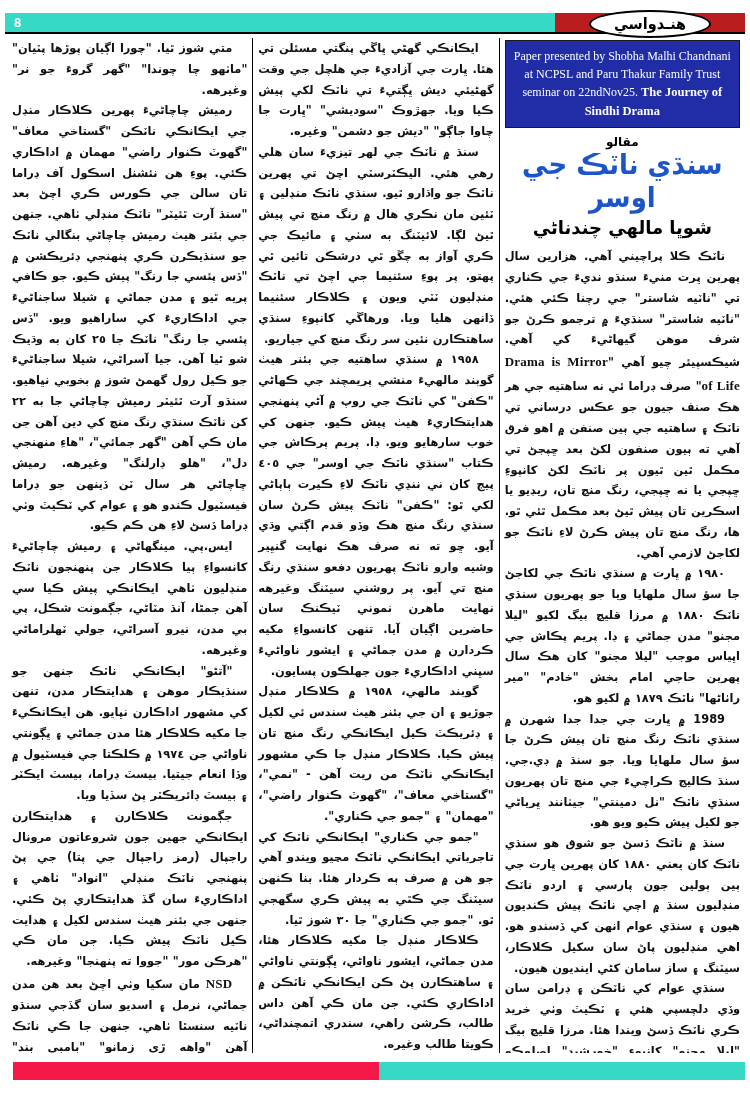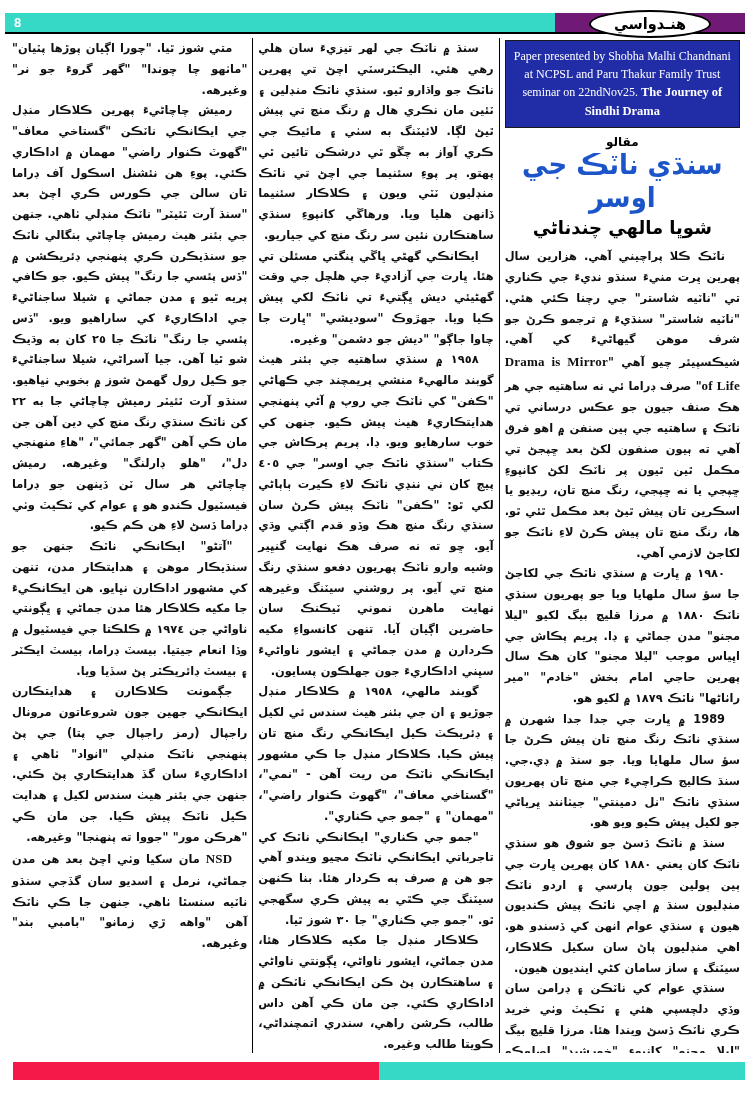--- a/index.html
+++ b/index.html
@@ -8,21 +8,21 @@
     font-family:"DejaVu Sans",sans-serif;position:relative;overflow:hidden;
     box-sizing:border-box;
   }
   
   .topbar{
     direction:ltr;display:flex;align-items:stretch;height:19px;
     margin:13px 5px 0 5px;border-bottom:2px solid #000;position:relative;
   }
   .tb-teal{background:var(--teal);flex:1.05;display:flex;align-items:center;}
   .tb-page-num{color:#fff;font-weight:bold;font-size:13px;padding:0 9px;font-family:"Liberation Sans",sans-serif;}
-  .tb-center{width:190px;background:#701a75;display:flex;align-items:center;justify-content:center;position:relative;}
+  .tb-center{width:190px;background:#b91c1c;display:flex;align-items:center;justify-content:center;position:relative;}
   .tb-red{background:var(--red);flex:1.25;display:flex;align-items:center;justify-content:flex-end;}
   .tb-date{color:#fff;font-weight:bold;font-size:12.5px;padding:0 8px;direction:rtl;}
   .oval{
     background:#fff;border:2.5px solid #000;border-radius:50%;
     width:118px;height:24px;display:flex;align-items:center;justify-content:center;
     position:absolute;top:-3px;z-index:2;
   }
   .oval span{font-weight:bold;font-size:14.5px;transform:scaleY(1.05);}
   
   .cols{
@@ -85,31 +85,32 @@
       <div>
           <p class="para">ناٽڪ ڪلا پراچيني آهي. هزارين سال پهرين ڀرت منيءَ سنڌو نديءَ جي ڪناري تي "ناٽيه شاستر" جي رچنا ڪئي هئي. "ناٽيه شاستر" سنڌيءَ ۾ ترجمو ڪرڻ جو شرف موهن گيهاڻيءَ کي آهي. شيڪسپيئر چيو آهي "<span class="latin">Drama is Mirror of Life</span>" صرف ڊراما ئي نه ساهتيه جي هر هڪ صنف جيون جو عڪس درساني تي ناٽڪ ۽ ساهتيه جي ٻين صنفن ۾ اهو فرق آهي ته ٻيون صنفون لکڻ بعد ڇپجڻ تي مڪمل ٿين ٿيون پر ناٽڪ لکڻ کانپوءِ ڇپجي يا نه ڇپجي، رنگ منچ تان، ريڊيو يا اسڪرين تان پيش ٿيڻ بعد مڪمل ٿئي ٿو. ها، رنگ منچ تان پيش ڪرڻ لاءِ ناٽڪ جو لکاجڻ لازمي آهي.</p>
           <p class="para">١٩٨٠ ۾ ڀارت ۾ سنڌي ناٽڪ جي لکاجڻ جا سؤ سال ملهايا ويا جو پهريون سنڌي ناٽڪ ١٨٨٠ ۾ مرزا قليچ بيگ لکيو "ليلا مجنو" مدن جماڻي ۽ ڊا. پريم پڪاش جي اڀياس موجب "ليلا مجنو" کان هڪ سال پهرين حاجي امام بخش "خادم" "مير راٺاڻها" ناٽڪ ١٨٧٩ ۾ لکيو هو.</p>
           <p class="para">1989 ۾ ڀارت جي جدا جدا شهرن ۾ سنڌي ناٽڪ رنگ منچ تان پيش ڪرڻ جا سؤ سال ملهايا ويا. جو سنڌ ۾ ڊي.جي. سنڌ ڪاليج ڪراچيءَ جي منچ تان پهريون سنڌي ناٽڪ "نل دمينتي" جيٺانند ڀرياڻي جو لکيل پيش ڪيو ويو هو.</p>
           <p class="para">سنڌ ۾ ناٽڪ ڏسڻ جو شوق هو سنڌي ناٽڪ کان يعني ١٨٨٠ کان پهرين ڀارت جي ٻين ٻولين جون پارسي ۽ اردو ناٽڪ منڊليون سنڌ ۾ اچي ناٽڪ پيش ڪنديون هيون ۽ سنڌي عوام انهن کي ڏسندو هو. اهي منڊليون پاڻ سان سکيل ڪلاڪار، سيٽنگ ۽ ساز سامان کڻي اينديون هيون.</p>
           <p class="para">سنڌي عوام کي ناٽڪن ۽ ڊرامن سان وڏي دلچسپي هئي ۽ ٽڪيٽ وٺي خريد ڪري ناٽڪ ڏسڻ ويندا هئا. مرزا قليچ بيگ "ليلا مجنو" کانپوءِ "خورشيد" اصلوڪو ناٽڪ لکيو. ڊيري ڊيري سنڌ جي شهرن ۾ ناٽڪ منڊليون ٺهيون ۽ رنگ منچ تان سنڌي ناٽڪ پيش ٿيڻ لڳا.</p>
         </div>
     </div>
 
     <div class="col col-middle">
+        <p class="para">ايڪانڪي گهڻي ڀاڱي پنگتي مسئلن تي هئا. ڀارت جي آزاديءَ جي هلچل جي وقت گهڻيئي ديش ڀڳتيءَ تي ناٽڪ لکي پيش ڪيا ويا. جهڙوڪ "سوديشي" "ڀارت جا چاوا جاڳو" "ديش جو دشمن" وغيره.</p>
         <p class="para">سنڌ ۾ ناٽڪ جي لهر تيزيءَ سان هلي رهي هئي. اليڪٽرسٽي اچڻ تي پهرين ناٽڪ جو واڌارو ٿيو. سنڌي ناٽڪ منڊلين ۽ ٽئين مان نڪري هال ۾ رنگ منچ تي پيش ٿيڻ لڳا. لائيٽنگ به سٺي ۽ مائيڪ جي ڪري آواز به چڱو ٿي درشڪن تائين ٿي پهتو. پر پوءِ سئنيما جي اچڻ تي ناٽڪ منڊليون ٽٽي ويون ۽ ڪلاڪار سئنيما ڏانهن هليا ويا. ورهاڱي کانپوءِ سنڌي ساهتڪارن نئين سر رنگ منچ کي جياريو.</p>
-        <p class="para">ايڪانڪي گهڻي ڀاڱي پنگتي مسئلن تي هئا. ڀارت جي آزاديءَ جي هلچل جي وقت گهڻيئي ديش ڀڳتيءَ تي ناٽڪ لکي پيش ڪيا ويا. جهڙوڪ "سوديشي" "ڀارت جا چاوا جاڳو" "ديش جو دشمن" وغيره.</p>
         <p class="para">١٩٥٨ ۾ سنڌي ساهتيه جي بئنر هيٺ گوبند مالهيءَ منشي پريمچند جي ڪهاڻي "ڪفن" کي ناٽڪ جي روپ ۾ آڻي پنهنجي هدايتڪاريءَ هيٺ پيش ڪيو. جنهن کي خوب سارهايو ويو. ڊا. پريم پرڪاش جي ڪتاب "سنڌي ناٽڪ جي اوسر" جي ٤٠٥ پيڄ کان ني ننڍي ناٽڪ لاءِ ڪيرت ٻاٻاڻي لکي ٿو: "ڪفن" ناٽڪ پيش ڪرڻ سان سنڌي رنگ منچ هڪ وڏو قدم اڳتي وڌي آيو. ڇو ته نه صرف هڪ نهايت گنڀير وشيه وارو ناٽڪ پهريون دفعو سنڌي رنگ منچ تي آيو. پر روشني سيٽنگ وغيرهه نهايت ماهرن نموني ٽيڪنڪ سان حاضرين اڳيان آيا. تنهن کانسواءِ مکيه ڪردارن ۾ مدن جماڻي ۽ ايشور ناواڻيءَ سڀني اداڪاريءَ جون جهلڪون پسايون.</p>
         <p class="para">گوبند مالهي، ١٩٥٨ ۾ ڪلاڪار منڊل جوڙيو ۽ ان جي بئنر هيٺ سندس ئي لکيل ۽ ڊئريڪٽ ڪيل ايڪانڪي رنگ منچ تان پيش ڪيا. ڪلاڪار منڊل جا ڪي مشهور ايڪانڪي ناٽڪ من ريت آهن - "نمي"، "گستاخي معاف"، "گهوٽ ڪنوار راضي"، "مهمان" ۽ "جمو جي ڪناري".</p>
         <p class="para">"جمو جي ڪناري" ايڪانڪي ناٽڪ کي تاجرباتي ايڪانڪي ناٽڪ مڃيو ويندو آهي جو هن ۾ صرف ٻه ڪردار هئا. بنا ڪنهن سيٽنگ جي ڪٿي به پيش ڪري سگهجي ٿو. "جمو جي ڪناري" جا ٣٠ شوز ٿيا.</p>
         <p class="para">ڪلاڪار منڊل جا مکيه ڪلاڪار هئا، مدن جماڻي، ايشور ناواڻي، ڀڳونتي ناواڻي ۽ ساهتڪارن پڻ ڪن ايڪانڪي ناٽڪن ۾ اداڪاري ڪئي. جن مان ڪي آهن داس طالب، ڪرشن راهي، سندري اتمچنداڻي، ڪويتا طالب وغيره.</p>
       </div>
 
     <div class="col col-left">
         <p class="para">متي شوز ٿيا. "چورا اڳيان پوڙها پٽيان" "ماٺهو چا چوندا" "گهر گروءَ جو نر" وغيرهه.</p>
         <p class="para">رميش چاچاڻيءَ پهرين ڪلاڪار منڊل جي ايڪانڪي ناٽڪن "گستاخي معاف" "گهوٽ ڪنوار راضي" مهمان ۾ اداڪاري ڪئي. پوءِ هن نئشنل اسڪول آف ڊراما تان سالن جي ڪورس ڪري اچڻ بعد "سنڌ آرت ٿئيٽر" ناٽڪ منڊلي ٺاهي. جنهن جي بئنر هيٺ رميش چاچاڻي بنگالي ناٽڪ جو سنڌيڪرن ڪري پنهنجي ڊئريڪشن ۾ "ڏس پئسي جا رنگ" پيش ڪيو. جو ڪافي پريه ٿيو ۽ مدن جماڻي ۽ شيلا ساجناڻيءَ جي اداڪاريءَ کي ساراهيو ويو. "ڏس پئسي جا رنگ" ناٽڪ جا ٢٥ کان به وڌيڪ شو ٿيا آهن. جيا آسراڻي، شيلا ساجناڻيءَ جو ڪيل رول گهمڻ شوز ۾ بخوبي نڀاهيو. سنڌو آرت ٿئيٽر رميش چاچاڻي جا به ٢٢ کن ناٽڪ سنڌي رنگ منچ کي دين آهن جن مان ڪي آهن "گهر جمائي"، "هاءِ منهنجي دل"، "هلو ڊارلنگ" وغيرهه. رميش چاچاڻي هر سال ٽن ڏينهن جو ڊراما فيسٽيول ڪندو هو ۽ عوام کي ٽڪيٽ وٺي ڊراما ڏسڻ لاءِ هن ڪم ڪيو.</p>
+        <p class="para">ايس.پي. مينگهاڻي ۽ رميش چاچاڻيءَ کانسواءِ ٻيا ڪلاڪار جن پنهنجون ناٽڪ منڊليون ٺاهي ايڪانڪي پيش ڪيا سي آهن جمڻا، آنڌ مٽاڻي، جڳمونت شڪل، پي بي مدن، نيرو آسراڻي، جولي ٽهلراماڻي وغيرهه.</p>
         <p class="para">"آتڻو" ايڪانڪي ناٽڪ جنهن جو سنڌيڪار موهن ۽ هدايتڪار مدن، تنهن کي مشهور اداڪارن نڀايو. هن ايڪانڪيءَ جا مکيه ڪلاڪار هئا مدن جماڻي ۽ ڀڳونتي ناواڻي جن ١٩٧٤ ۾ ڪلڪتا جي فيسٽيول ۾ وڏا انعام جيتيا. بيسٽ ڊراما، بيسٽ ايڪٽر ۽ بيسٽ ڊائريڪٽر پڻ سڏيا ويا.</p>
         <p class="para">جڳمونت ڪلاڪارن ۽ هدايتڪارن ايڪانڪي جهين جون شروعاتون مرونال راجپال (رمز راجپال جي پتا) جي پڻ پنهنجي ناٽڪ منڊلي "انواد" ٺاهي ۽ اداڪاريءَ سان گڏ هدايتڪاري پڻ ڪئي. جنهن جي بئنر هيٺ سندس لکيل ۽ هدايت ڪيل ناٽڪ پيش ڪيا. جن مان ڪي "هرڪن مور" "جووا ته پنهنجا" وغيرهه.</p>
         <p class="para"><span class="latin">NSD</span> مان سکيا وٺي اچڻ بعد هن مدن جماڻي، نرمل ۽ اسديو سان گڏجي سنڌو ناٽيه سنسٿا ٺاهي. جنهن جا ڪي ناٽڪ آهن "واهه ڙي زمانو" "بامبي بند" وغيرهه.</p>
       </div>
 
   </div>
 
   <div class="bottombar">
     <div class="bb-red"></div>
     <div class="bb-teal"></div>

